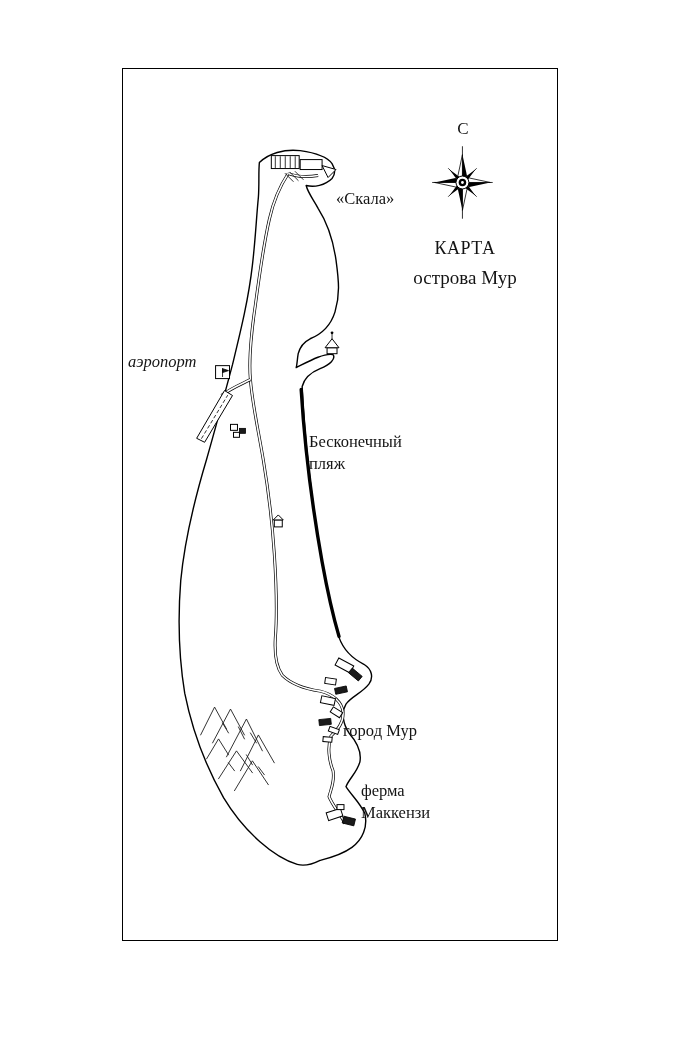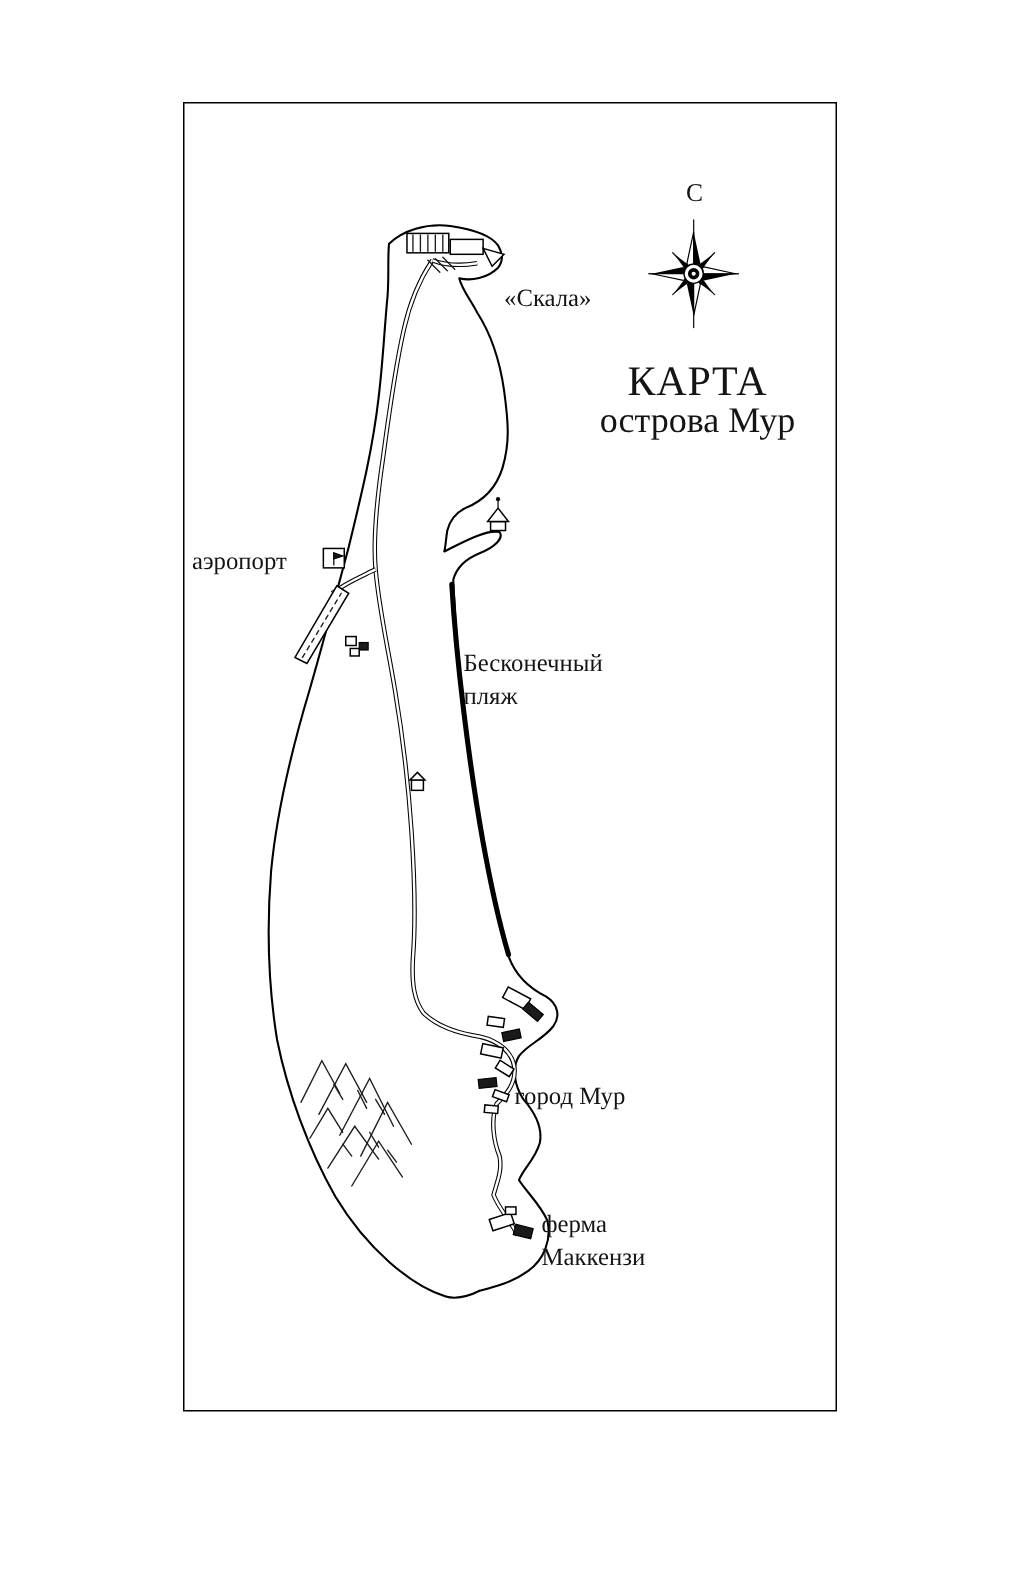--- a/index.html
+++ b/index.html
@@ -3,27 +3,27 @@
 <meta charset="utf-8">
 <style>
   html,body{margin:0;padding:0;background:#fff;}
   .page{position:relative;width:679px;height:1063px;background:#fff;overflow:hidden;
         font-family:"Liberation Serif", serif;color:#141414;}
   .frame{position:absolute;left:122px;top:68px;width:436px;height:873px;
          border:1.5px solid #000;box-sizing:border-box;background:#fff;}
   .frame svg{position:absolute;left:0;top:0;width:100%;height:100%;}
   .lbl{position:absolute;font-size:16.5px;line-height:1.34;white-space:nowrap;}
   .lbl-compass{left:449px;top:118px;width:28px;text-align:center;font-size:17px;}
-  .lbl-title{left:390px;top:236px;width:150px;text-align:center;font-size:28px;letter-spacing:.5px;}
-  .lbl-subtitle{left:380px;top:265px;width:170px;text-align:center;font-size:24px;}
+  .lbl-title{left:390px;top:236px;width:150px;text-align:center;font-size:18px;letter-spacing:.5px;}
+  .lbl-subtitle{left:380px;top:265px;width:170px;text-align:center;font-size:19px;}
   .lbl-skala{left:336px;top:160px;margin-top:28px;}
-  .lbl-airport{left:128px;top:363px;}
+  .lbl-airport{left:128px;top:351px;font-style:italic;}
   .lbl-beach{left:309px;top:431px;}
   .lbl-town{left:343px;top:720px;text-align:center;}
-  .lbl-farm{left:361px;top:805px;}
+  .lbl-farm{left:361px;top:780px;}
   .coast{fill:#fff;stroke:#000;stroke-width:1.4;stroke-linejoin:round;}
   .road-case{fill:none;stroke:#000;stroke-width:3;}
   .road-fill{fill:none;stroke:#fff;stroke-width:1.6;}
   .bold-line{fill:none;stroke:#000;stroke-width:3.4;stroke-linecap:round;}
   .thin{fill:none;stroke:#1c1c1c;stroke-width:.9;stroke-linecap:round;}
   .bldg{fill:#fff;stroke:#000;stroke-width:1;}
   .bldg-dark{fill:#1a1a1a;stroke:#000;stroke-width:.8;}
 </style>
 </head>
 <body>

